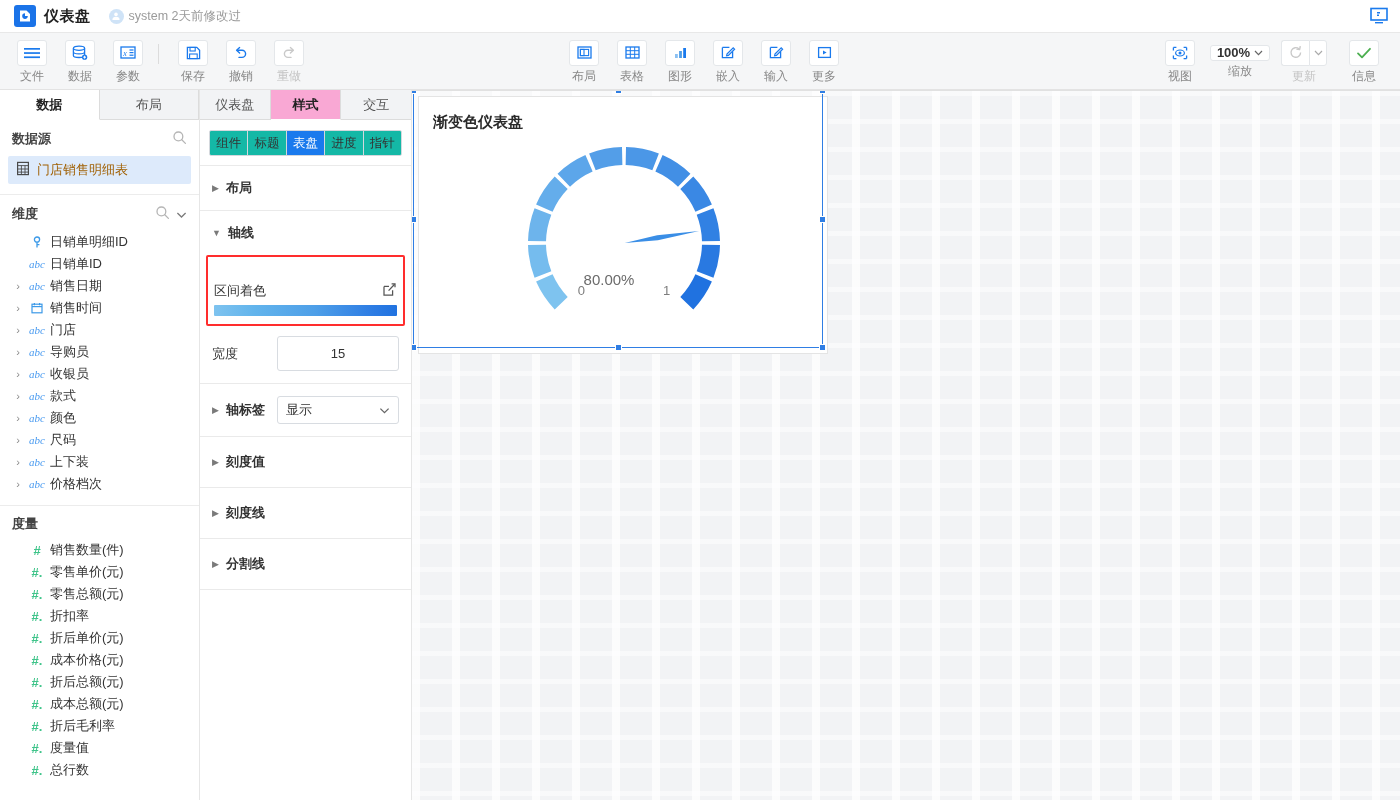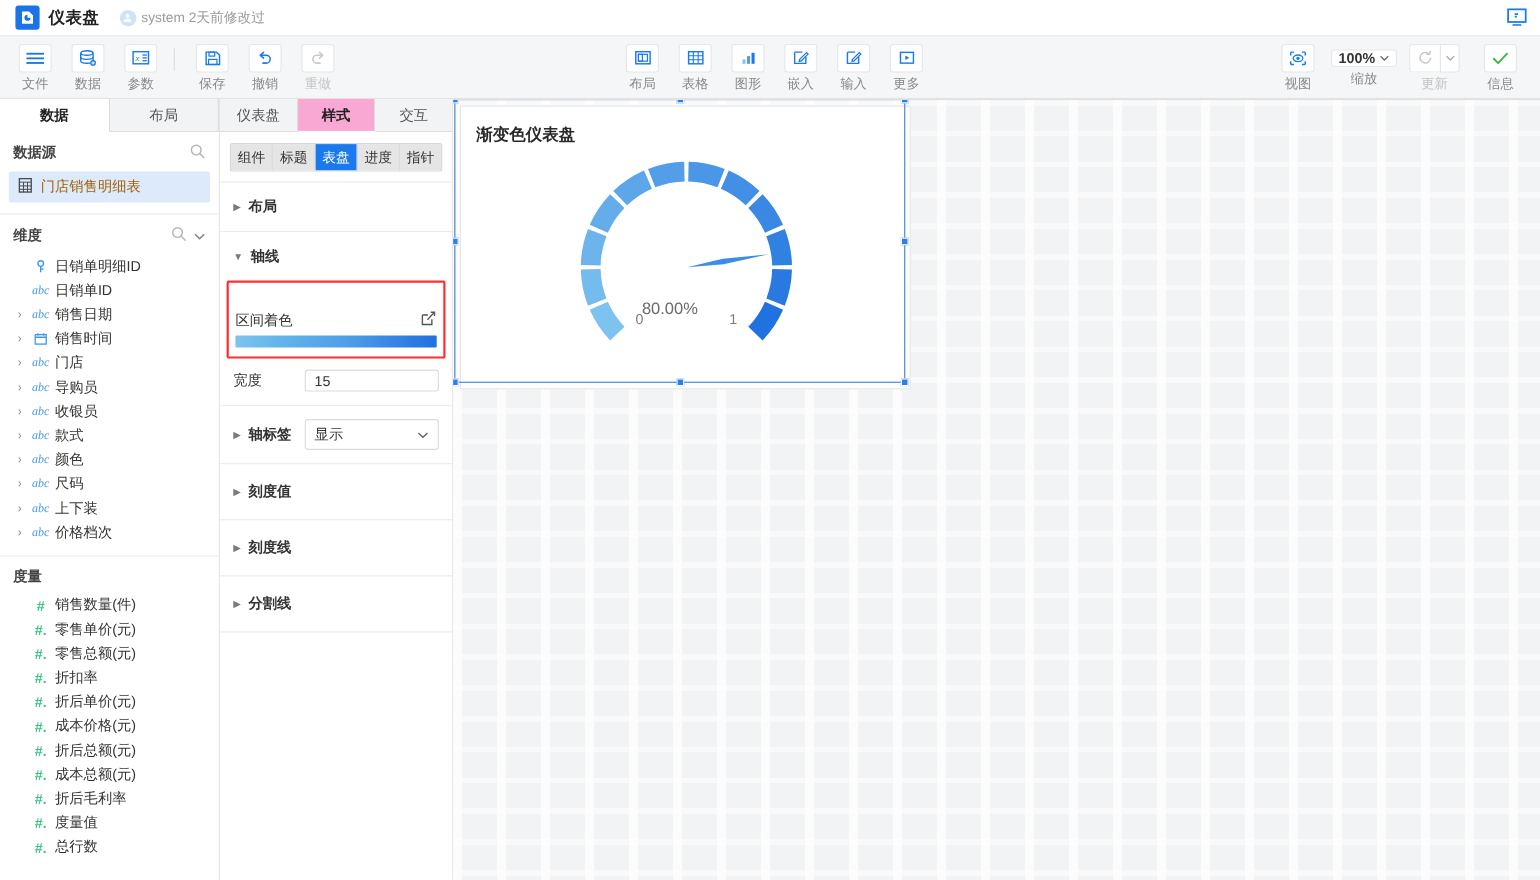--- a/index.html
+++ b/index.html
@@ -150,21 +150,21 @@
     font-size: 13px; color: #555; background: #f2f3f5;
     border-right: 1px solid #dcdcdc; cursor: pointer;
   }
   .st:last-child { border-right: none; }
   .st.active { background: #f9a8d4; color: #222; font-weight: bold; border-bottom: 1px solid #fff; margin-bottom: -1px; }
 
   .seg-wrap { padding: 10px 9px 9px 9px; }
   .segmented { display: flex; border: 1px solid #d4d8dd; border-radius: 2px; overflow: hidden; width: 100%; }
   .seg {
     flex: 1; height: 24px; display: flex; align-items: center; justify-content: center;
-    font-size: 12.5px; color: #333; background: #e5e5e5;
+    font-size: 12.5px; color: #333; background: #14b8a6;
     border-right: 1px solid #d4d8dd; cursor: pointer;
   }
   .seg:last-child { border-right: none; }
   .seg.active { background: #1a7aed; color: #fff; }
 
   .acc {
     border-top: 1px solid #eaeaea;
     padding: 13px 12px;
     display: flex; align-items: center; cursor: pointer;
   }
@@ -182,23 +182,23 @@
   }
   .highlight-box {
     border: 2px solid #ff2d2d; border-radius: 2px;
     margin: 0 6px; padding: 20px 6px 8px 6px;
   }
   .row-field {
     display: flex; align-items: center; justify-content: space-between;
     padding: 10px 12px 12px 12px;
   }
   .txt-input {
-    width: 122px; height: 20px; border: 1px solid #d8dce1; border-radius: 3px;
+    width: 122px; height: 35px; border: 1px solid #d8dce1; border-radius: 3px;
     padding: 0 8px; font-size: 13px; color: #333; outline: none;
-    font-family: "Liberation Sans", sans-serif; background: #fff;
+    font-family: "Liberation Sans", sans-serif; background: #fff; text-align: center;
   }
   .acc-row {
     border-top: 1px solid #eaeaea;
     display: flex; align-items: center; justify-content: space-between;
     padding: 12px 12px; cursor: pointer;
   }
   .acc-left { display: flex; align-items: center; }
   .sel-box {
     width: 122px; height: 28px; border: 1px solid #d8dce1; border-radius: 3px;
     display: flex; align-items: center; justify-content: space-between;

